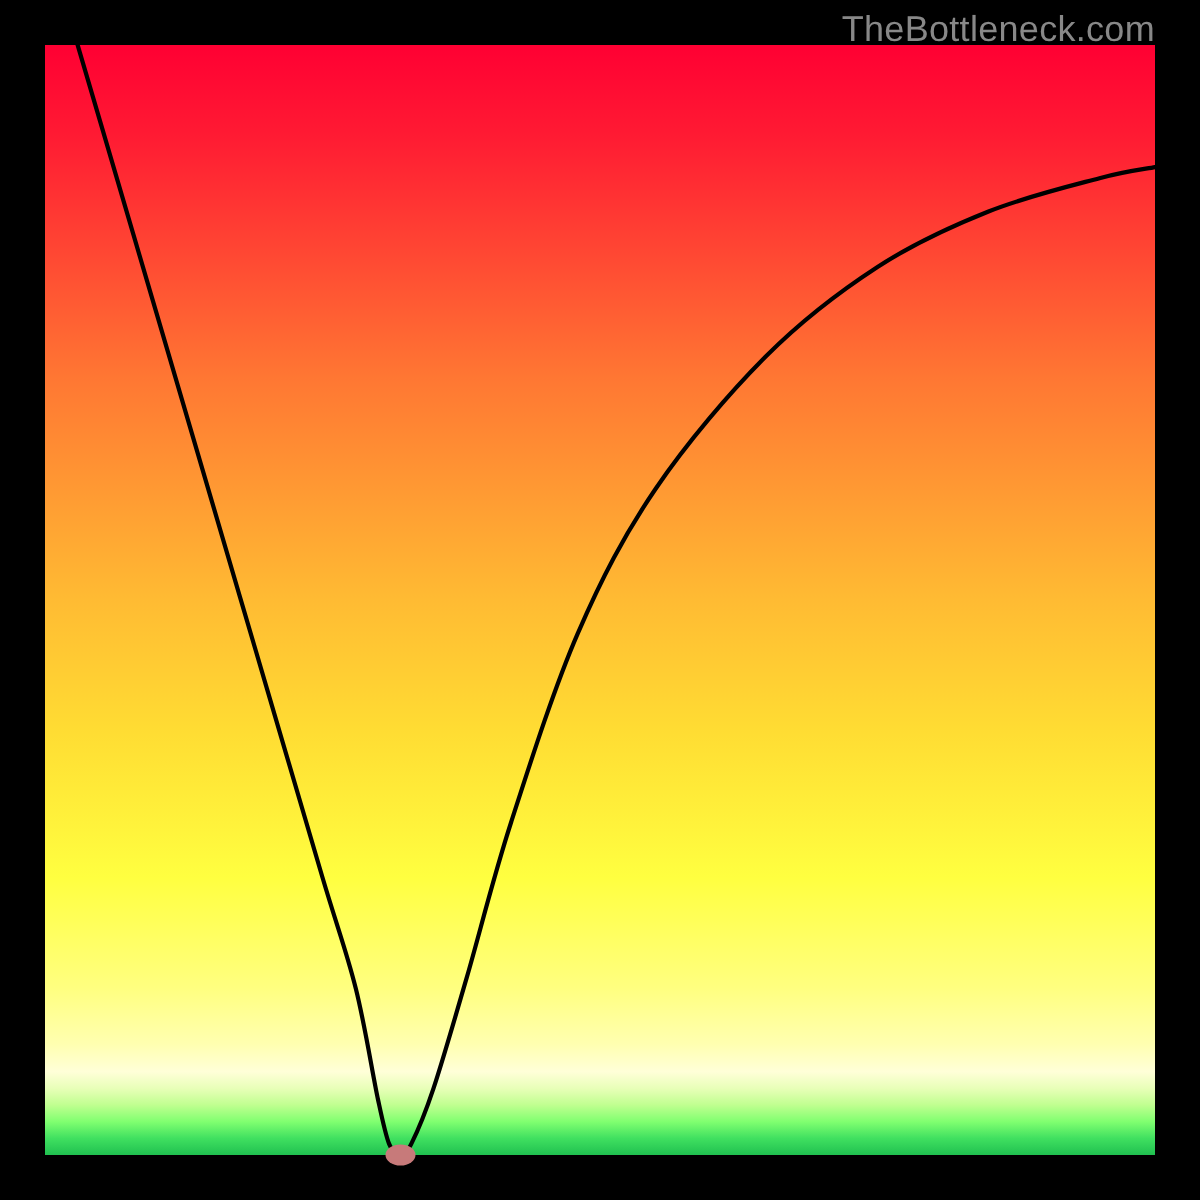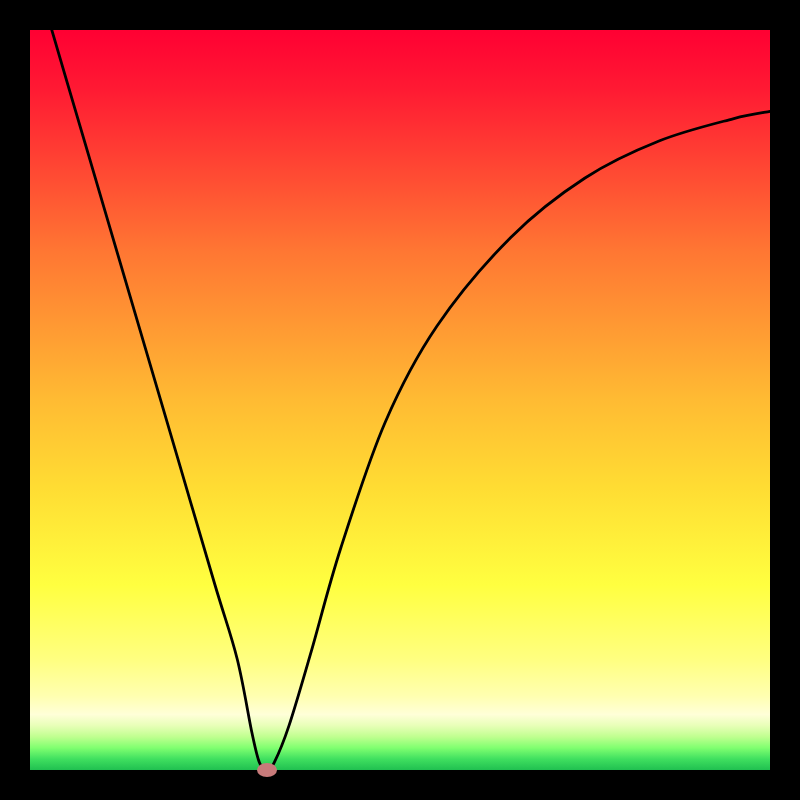--- a/index.html
+++ b/index.html
@@ -75,13 +75,14 @@
 
 <div class="frame">
   <div class="plot-area"></div>
 
   <svg class="curve" viewBox="0 0 740 740" preserveAspectRatio="none">
     <path id="curve-path" d="M 0 -74.00000000000011 C 6.166666666666667 -53.03333333333343, 24.666666666666664 9.866666666666596, 37 51.799999999999955 C 49.333333333333336 93.73333333333332, 61.666666666666664 135.66666666666669, 74 177.60000000000002 C 86.33333333333333 219.53333333333336, 98.66666666666667 261.4666666666667, 111 303.40000000000003 C 123.33333333333333 345.33333333333337, 135.66666666666666 387.26666666666665, 148 429.2 C 160.33333333333334 471.1333333333333, 175.13333333333333 521.7, 185 555 C 194.86666666666667 588.3, 201.03333333333336 604.3333333333334, 207.20000000000002 629 C 213.36666666666667 653.6666666666666, 218.3 685.7333333333333, 222 703 C 225.7 720.2666666666667, 226.93333333333334 726.4333333333334, 229.4 732.6 C 231.86666666666667 738.7666666666667, 234.33333333333334 740, 236.8 740 C 239.26666666666668 740, 240.50000000000003 740, 244.20000000000002 732.6 C 247.9 725.2, 252.83333333333334 714.1, 259 695.6 C 265.1666666666667 677.1, 272.56666666666666 651.2, 281.2 621.6 C 289.8333333333333 592, 298.4666666666667 556.2333333333333, 310.8 518 C 323.1333333333333 479.76666666666665, 339.16666666666663 429.20000000000005, 355.2 392.20000000000005 C 371.23333333333335 355.20000000000005, 386.0333333333334 326.8333333333333, 407.00000000000006 296 C 427.9666666666667 265.1666666666667, 456.33333333333337 231.8666666666667, 481 207.20000000000005 C 505.66666666666663 182.5333333333334, 530.3333333333334 164.03333333333333, 555 148 C 579.6666666666666 131.96666666666667, 604.3333333333334 120.86666666666667, 629 111 C 653.6666666666666 101.13333333333333, 684.5 93.73333333333329, 703 88.79999999999995 C 721.5 83.86666666666662, 733.8333333333334 82.63333333333331, 740 81.39999999999998" stroke="#000" stroke-width="2.8" fill="none" stroke-linecap="round" stroke-linejoin="round"></path>
   </svg>
 
   <div class="marker" id="min-marker" style="left: 266.8px; top: 770px; background: rgb(199, 122, 122);"></div>
 
+  <div class="watermark">TheBottleneck.com</div>
 </div>
 
 </body></html>

